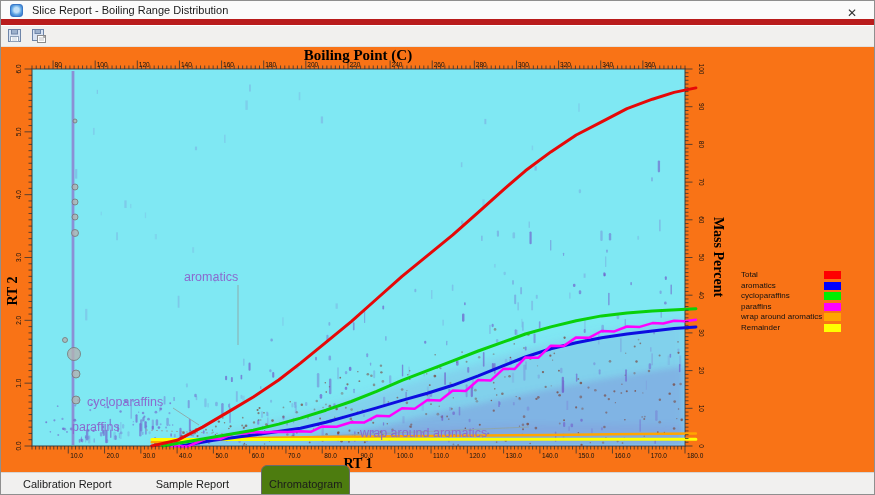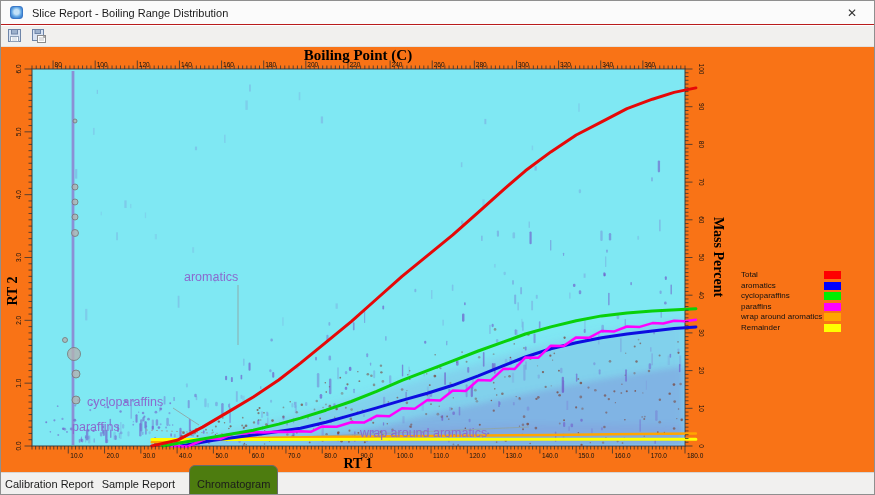--- a/index.html
+++ b/index.html
@@ -1,38 +1,38 @@
 <!DOCTYPE html>
 <html><head>
 <meta charset="utf-8">
 <style>
   html,body{margin:0;padding:0;background:#c8d0d4;}
   *{box-sizing:border-box;}
   .window{position:relative;width:875px;height:495px;background:#ffffff;border:1px solid #8f8f8f;
           font-family:"Liberation Sans","DejaVu Sans",sans-serif;overflow:hidden;}
   .titlebar{position:absolute;left:0;top:0;right:0;height:24px;background:#fbfbfb;
-            display:flex;align-items:center;border-bottom:1px solid #b91c1c;}
+            display:flex;align-items:center;border-bottom:6px solid #b91c1c;}
   .app-icon{width:13px;height:13px;margin:0 9px 0 9px;border-radius:3px;
             background:radial-gradient(circle at 50% 45%, #c2e1f8 0 30%, #58a0e2 62%, #2e6cc2 100%);
             border:1px solid #3a78c8;flex:0 0 auto;}
   .title-text{font-size:11px;color:#1b1b1b;}
   .close-btn{position:absolute;right:8px;top:3px;width:28px;height:18px;text-align:center;
              line-height:18px;font-size:12px;color:#333;cursor:default;}
   .toolbar{position:absolute;left:0;top:25px;right:0;height:21px;background:#f1f0ee;
            border-bottom:1px solid #e2e1df;display:flex;align-items:center;padding-left:4px;gap:5px;}
   .tool-btn{width:19px;height:18px;display:flex;align-items:center;justify-content:center;border:1px solid transparent;}
   .chart-region{position:absolute;left:0;top:46px;width:875px;height:427px;background:#f97316;}
   svg text{font-family:"Liberation Sans","DejaVu Sans",sans-serif;}
   .legend{position:absolute;left:740px;top:223px;width:132px;}
   .legend-row{position:relative;height:10.5px;}
   .legend-label{position:absolute;left:0;top:0;font-size:8px;color:#111;white-space:nowrap;line-height:10px;}
   .legend-swatch{position:absolute;left:83px;top:1px;width:17px;height:8px;}
   .tabbar{position:absolute;left:0;bottom:0;width:875px;height:22px;background:#f1f0ef;
           border-top:1px solid #d6d5d3;display:flex;align-items:center;font-size:11px;color:#1b1b1b;}
-  .tab{padding:0 4px;white-space:nowrap;}
+  .tab{padding:0 22px;white-space:nowrap;}
   .tab.active{border:1px solid #6a6a6a;background:#4d7c0f;border-radius:6px;padding:12px 7px;margin-left:10px;}
 </style>
 </head>
 <body>
 
 <div class="window">
 
   <div class="titlebar">
     <div class="app-icon"></div>
     <div class="title-text">Slice Report - Boiling Range Distribution</div>

